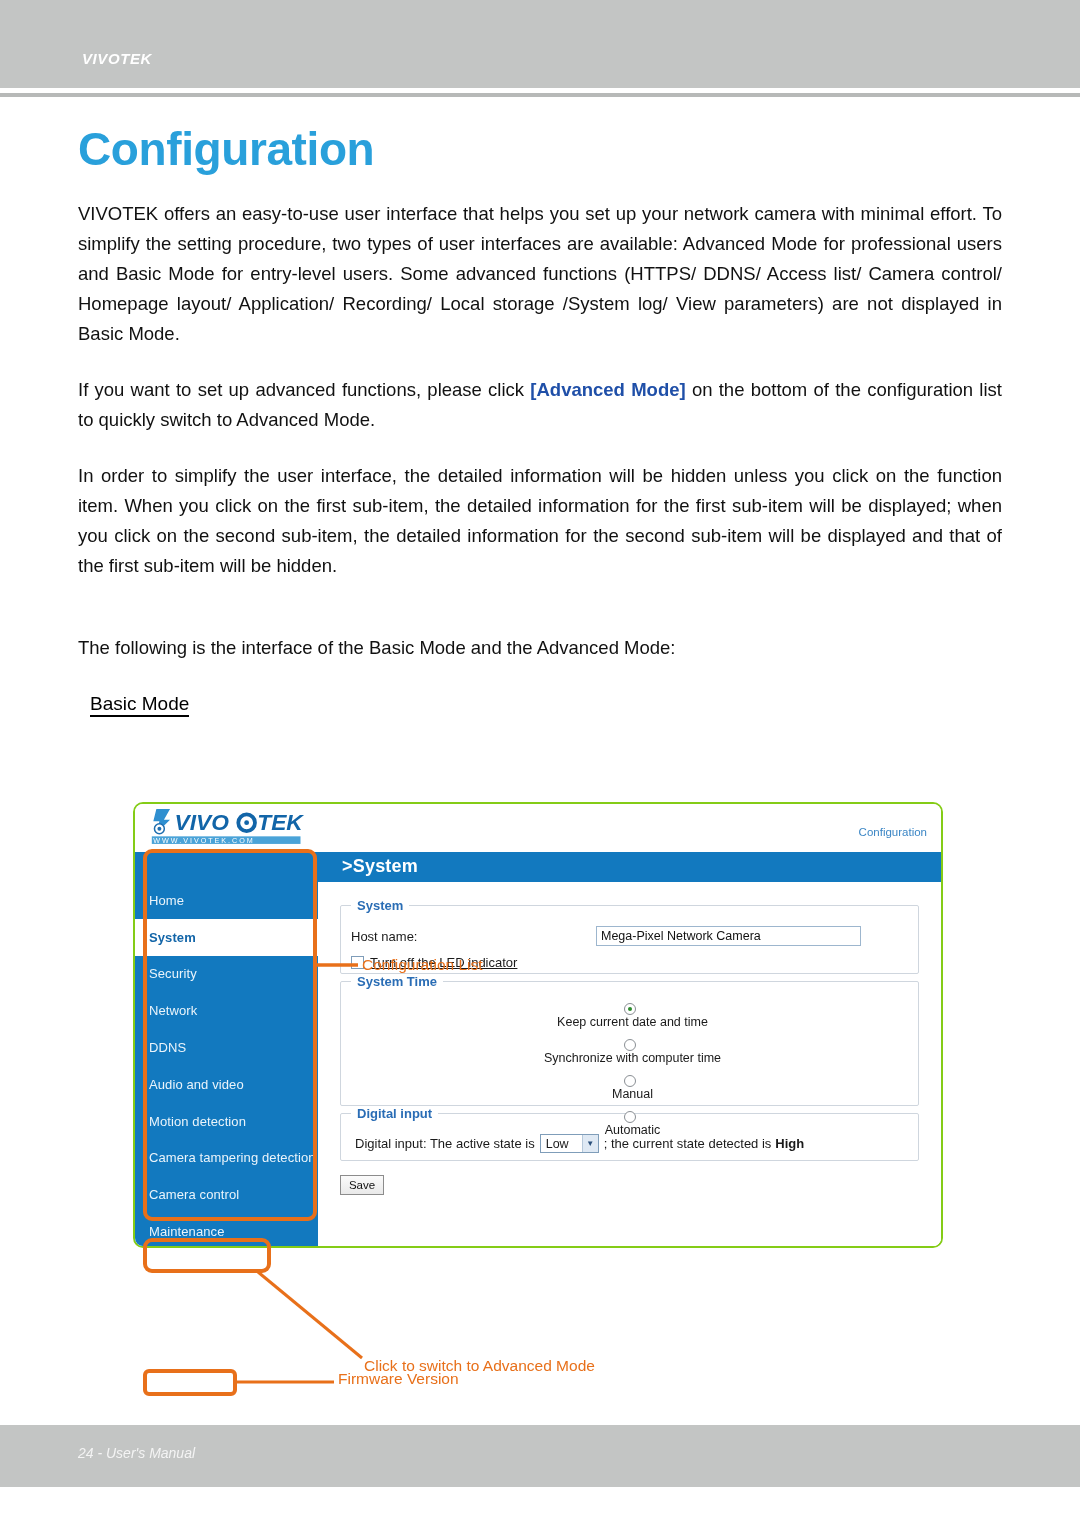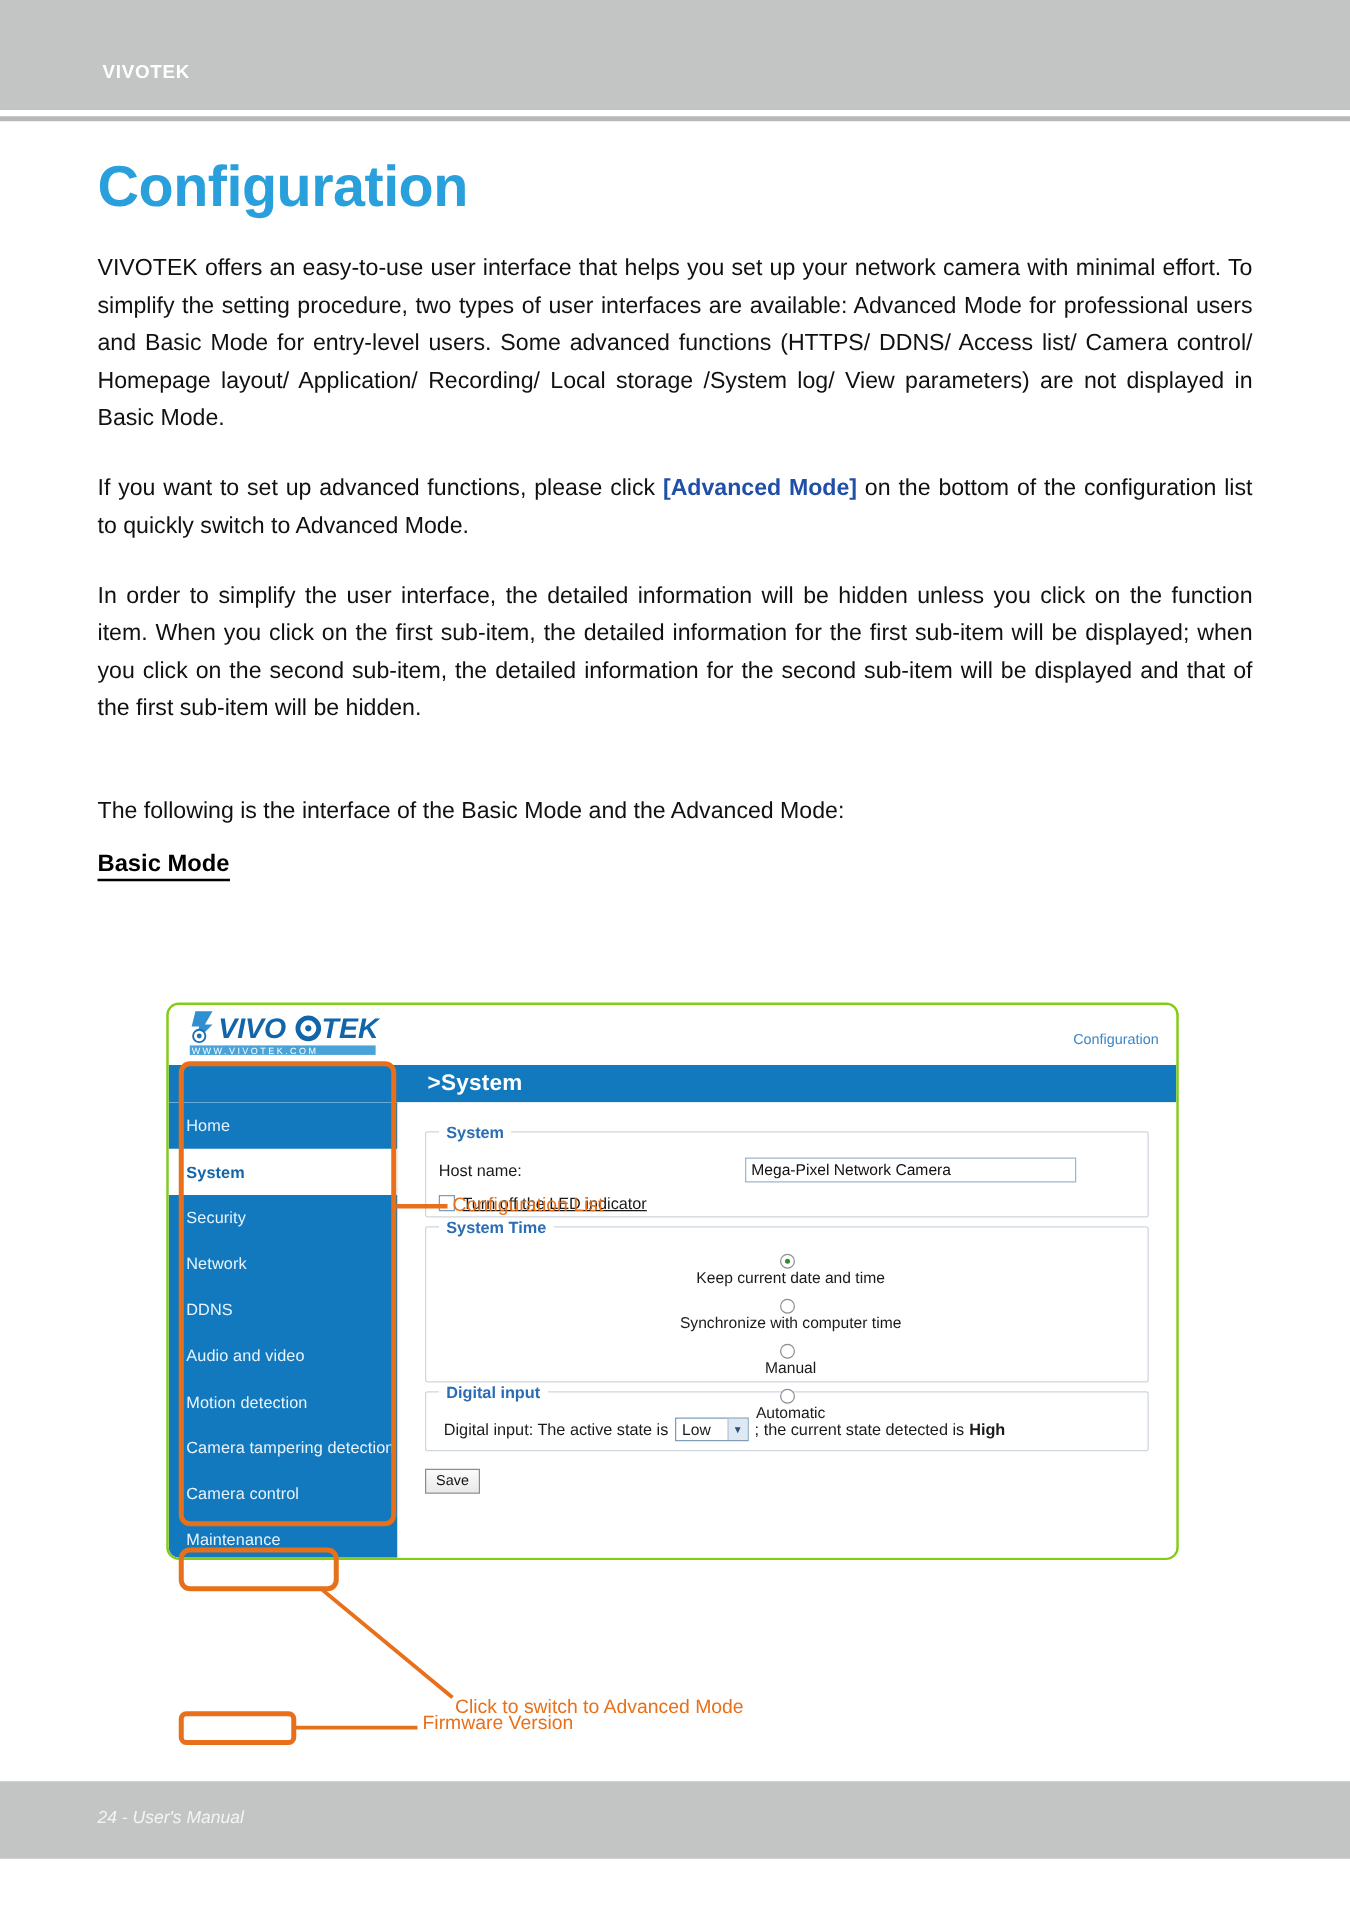--- a/index.html
+++ b/index.html
@@ -18,20 +18,21 @@
     position: absolute;
     left: 0; top: 0;
     width: 1080px;
     height: 88px;
     background: #c3c5c4;
   }
   .page-header .brand {
     position: absolute;
     left: 82px; top: 58px;
     transform: translateY(-50%);
+    font-style: italic;
     font-weight: bold;
     font-size: 15px;
     letter-spacing: 0.6px;
     color: #ffffff;
   }
   .header-rule {
     position: absolute;
     left: 0; top: 88px;
     width: 1080px; height: 5px;
     background: #ffffff;
@@ -70,24 +71,24 @@
   }
   .para.p1 { margin-top: 32px; }
   .para.p2 { margin-top: 26px; }
   .para.p3 { margin-top: 26px; }
   .para.p4 { margin-top: 26px; }
   .para.p5 { margin-top: 52px; }
   .para b { font-weight: bold; }
   .blue-bold { color: #1f4fa8; font-weight: bold; }
 
   .subhead {
-    margin: 0;
+    margin: 12px;
     padding: 18px 5px 0 78px;
     font-size: 19px;
-    font-weight: bold;
+    font-weight: normal;
     color: #000;
   }
   .subhead span { border-bottom: 2px solid #000; padding-bottom: 1px; }
 
   
   .ui-shot {
     position: absolute;
     left: 133px;
     top: 802px;
     width: 810px;

